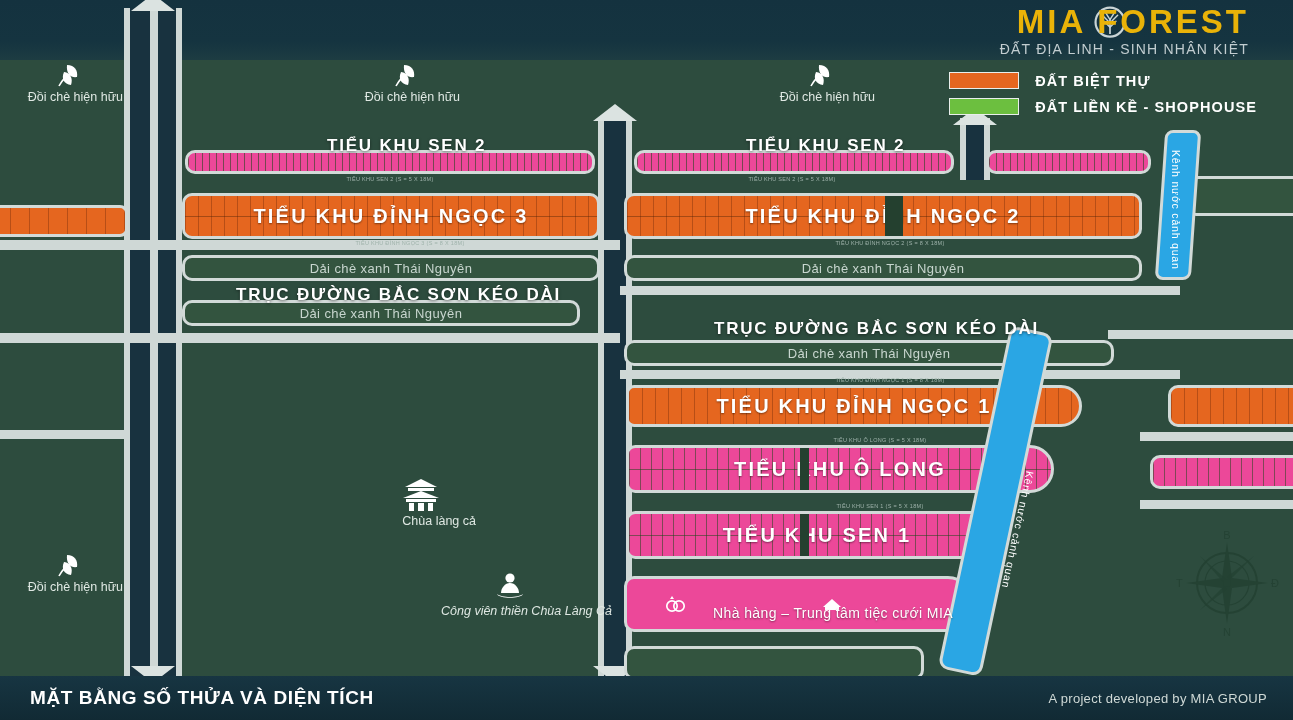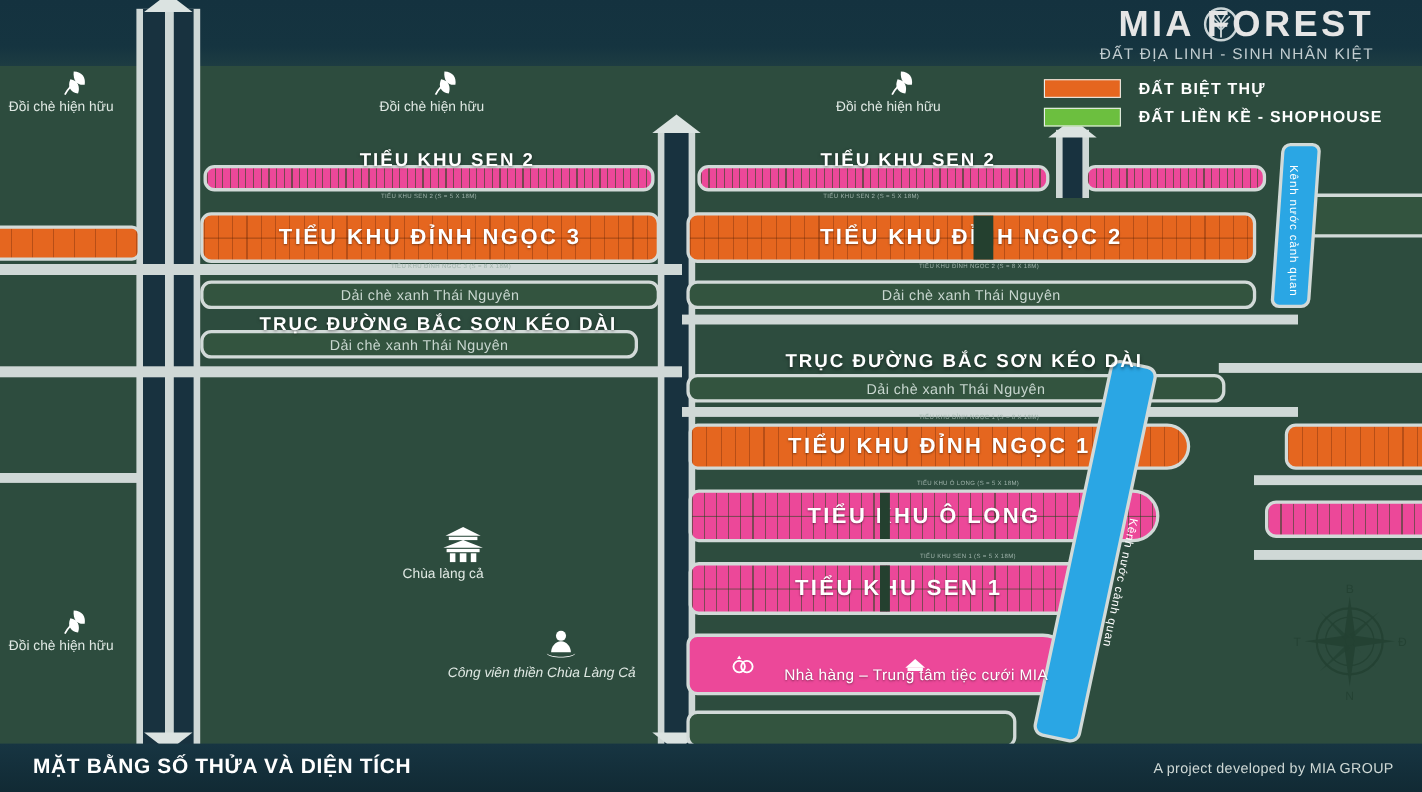--- a/index.html
+++ b/index.html
@@ -28,21 +28,21 @@
     color:#ffffff; font-size:19px; font-weight:bold; letter-spacing:.6px;
   }
   .footer-credit {
     position:absolute; right:26px; top:15px;
     color:#cfd9d6; font-size:13px; letter-spacing:.3px;
   }
 
   
   .brand { position:absolute; right:44px; top:4px; text-align:right; z-index:55; }
   .brand-title {
-    color:#e5e5e5; font-size:33px; font-weight:bold; letter-spacing:3px;
+    color:#eab308; font-size:33px; font-weight:bold; letter-spacing:3px;
     line-height:36px; white-space:nowrap;
   }
   .brand-sub {
     color:#c2cdd0; font-size:14px; letter-spacing:1.2px; margin-top:1px;
     white-space:nowrap;
   }
   .tree-mark {
     position:absolute; right:166px; top:6px; width:34px; height:34px;
   }
 
@@ -104,21 +104,21 @@
   }
 
   .sep-green { position:absolute; background:#24402f; z-index:4; }
 
   
   .maplabel {
     position:absolute; color:#ffffff; font-weight:bold; font-size:17px;
     letter-spacing:1.8px; white-space:nowrap; z-index:45;
     text-shadow:0 1px 3px rgba(0,0,0,.5);
   }
-  .poi { position:absolute; text-align:left; z-index:45; }
+  .poi { position:absolute; text-align:right; z-index:45; }
   .poi-txt { color:#dfe8e3; font-size:12.5px; white-space:nowrap; margin-top:2px; }
   .poi-ico { display:block; margin:0 auto; }
 
   .vtext {
     position:absolute; color:#ffffff; font-size:10.5px; letter-spacing:.8px;
     white-space:nowrap; writing-mode:vertical-rl; z-index:46;
   }
 
   .compass { position:absolute; z-index:44; opacity:.55; }
 </style>

